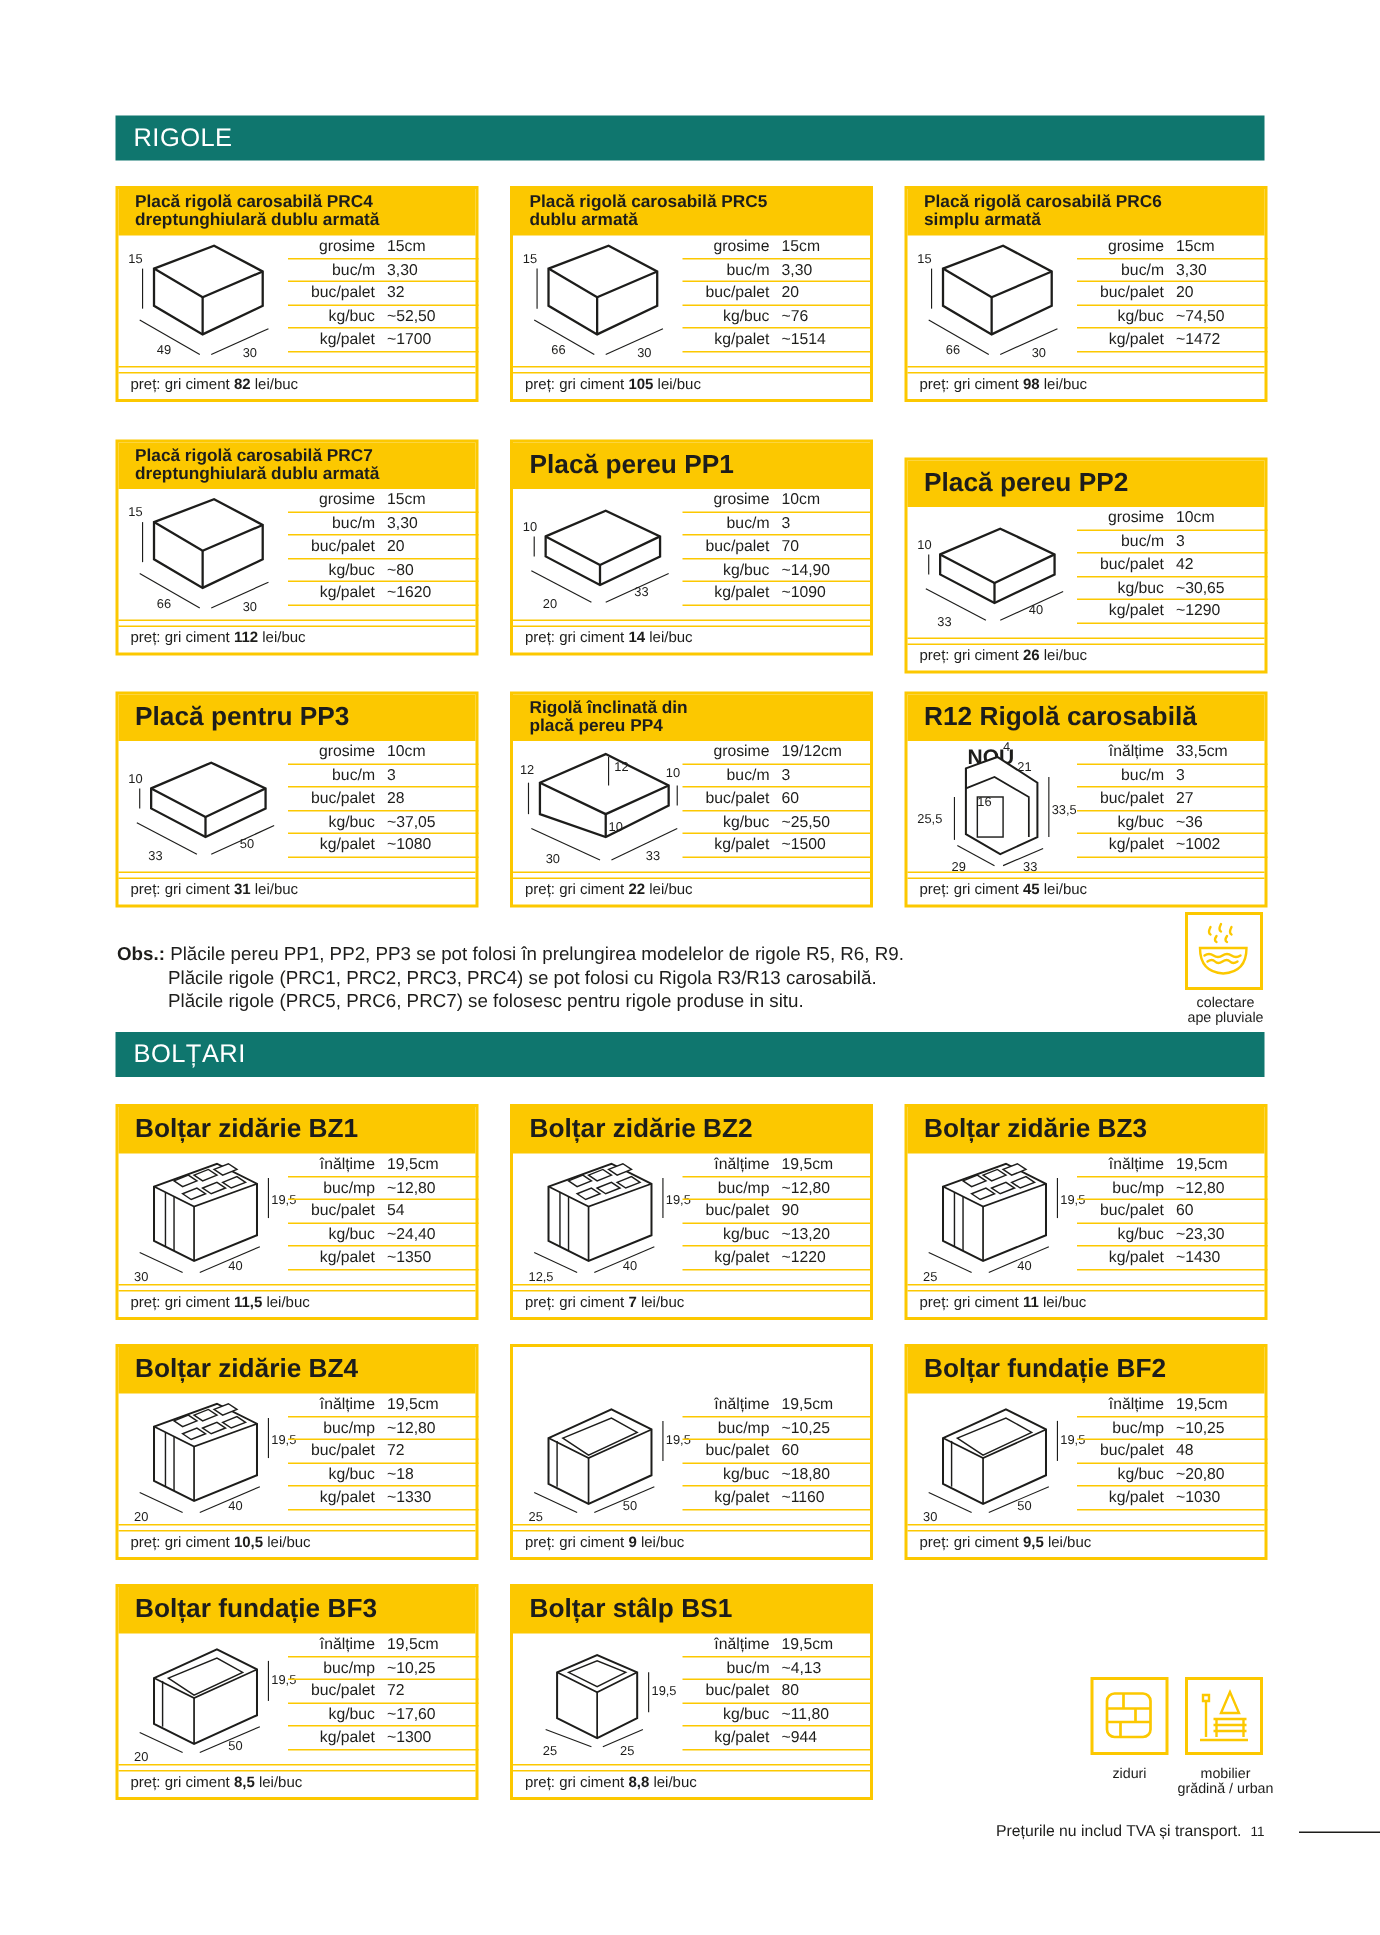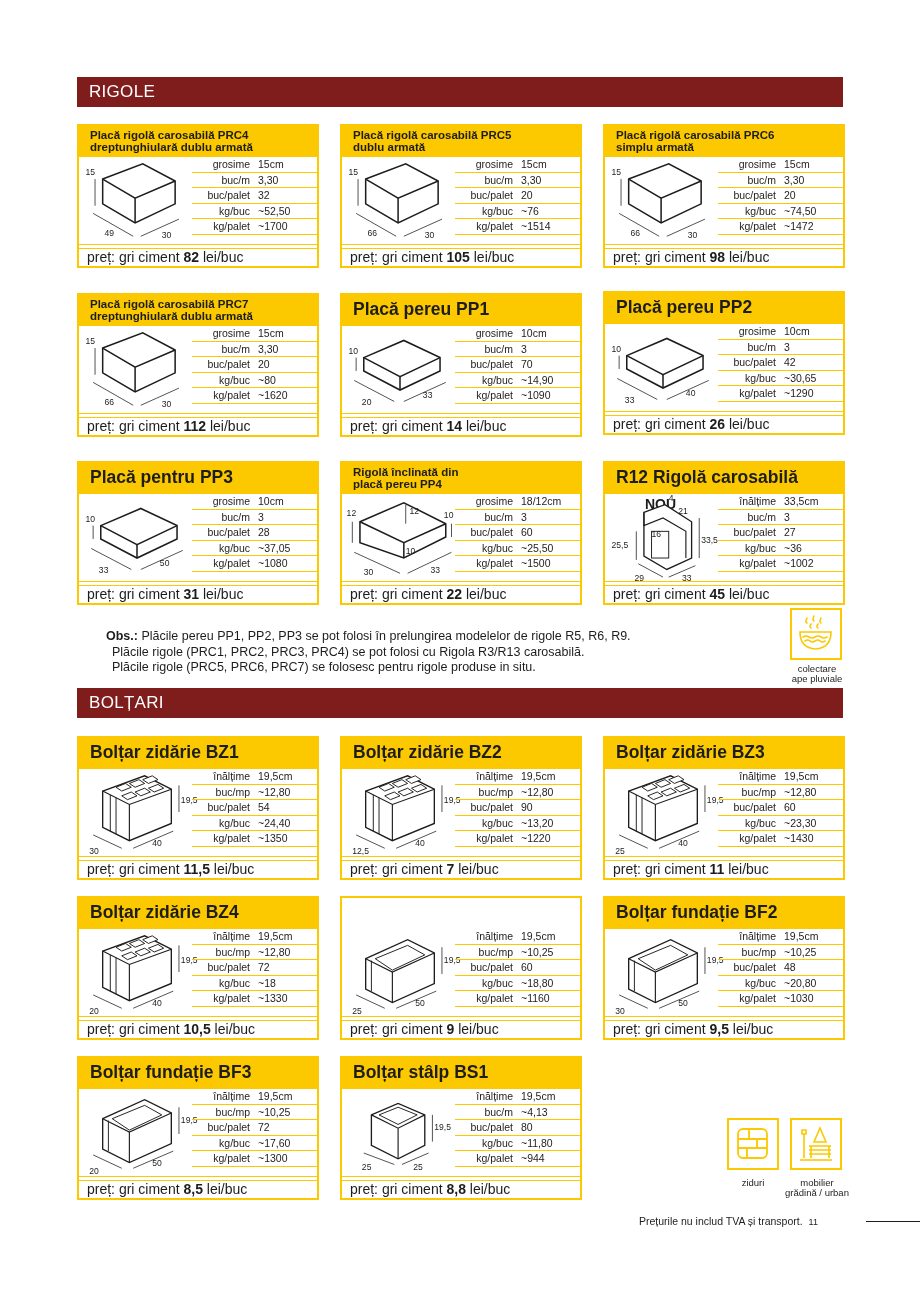--- a/index.html
+++ b/index.html
@@ -1,21 +1,21 @@
 <!DOCTYPE html>
 <html><head>
 <meta charset="utf-8">
 <style>
   * { box-sizing: border-box; margin: 0; padding: 0; }
   html, body { width: 920px; height: 1290px; background: #ffffff; }
   body { position: relative; font-family: "Liberation Sans", sans-serif; color: #1d1d1b; overflow: hidden; }
 
   .section-bar {
     position: absolute; left: 77px; width: 766px; height: 30px;
-    background: #7f1d1d; color: #ffffff;
+    background: #0f766e; color: #ffffff;
     font-size: 17px; line-height: 30px; padding-left: 12px; letter-spacing: 0.3px;
   }
 
   .card {
     position: absolute; width: 242px; height: 144px;
     border: 2px solid #fcc800; background: #ffffff;
   }
   .card .head {
     position: absolute; left: 0; top: 0; right: 0; height: 31px;
     background: #fcc800; padding: 2px 0 0 11px;
@@ -33,41 +33,41 @@
   .card .spec .row {
     height: 15.5px; border-bottom: 1px solid #fcc800;
     display: flex; font-size: 10.5px; line-height: 15px;
   }
   .card .spec .row .k { width: 64px; text-align: right; padding-right: 6px; }
   .card .spec .row .v { flex: 1; padding-left: 2px; }
 
   .card .footline { position: absolute; left: 0; right: 0; bottom: 21px; border-top: 1px solid #fcc800; }
   .card .footline2 { position: absolute; left: 0; right: 0; bottom: 17px; border-top: 1px solid #fcc800; }
   .card .price {
-    position: absolute; left: 8px; bottom: 2px; font-size: 14px; line-height: 14px;
+    position: absolute; left: 8px; bottom: 2px; font-size: 10px; line-height: 14px;
   }
   .card .price b { font-weight: bold; }
 
   .card svg.draw { position: absolute; left: 4px; top: 34px; width: 108px; height: 82px; overflow: visible; }
   .card svg.draw text { font-family: "Liberation Sans", sans-serif; font-size: 9px; fill: #1d1d1b; }
 
   .obs {
     position: absolute; left: 78px; top: 629px; width: 640px;
     font-size: 12.5px; line-height: 15.5px;
   }
   .obs .lbl { font-weight: bold; }
   .obs .ln { display: block; padding-left: 34px; }
-  .obs .ln.first { padding-left: 0; margin-left: 28px; }
+  .obs .ln.first { padding-left: 0; }
 
   .iconbox {
     position: absolute; width: 52px; height: 52px; border: 2.5px solid #fcc800; background: #fff;
   }
   .iconcap { position: absolute; font-size: 9.5px; line-height: 10px; text-align: center; color: #1d1d1b; }
 
-  .footer-note { position: absolute; left: 639px; top: 1214px; font-size: 10.5px; line-height: 14px; }
+  .footer-note { position: absolute; left: 664px; top: 1214px; font-size: 10.5px; line-height: 14px; }
   .footer-note .pg { font-size: 9px; margin-left: 6px; }
   .footer-line { position: absolute; left: 866px; top: 1221px; width: 54px; border-top: 1px solid #1d1d1b; }
 </style>
 </head>
 <body>
 
 <div class="section-bar" style="top:77px;">RIGOLE</div>
 
 <div id="cards">
     <div class="card" style="left: 77px; top: 124px;">
@@ -270,21 +270,21 @@
         </div>
         <div class="row">
           <span class="k">kg/palet</span>
           <span class="v">~1090</span>
         </div>
       </div>
       <div class="footline"></div>
       <div class="footline2"></div>
       <div class="price"><span>preț: gri ciment </span><b>14</b><span> lei/buc</span></div>
     </div>
-    <div class="card" style="left: 603px; top: 291px; text-decoration: underline;">
+    <div class="card" style="left: 603px; top: 305px; text-decoration: underline;">
       <div class="head large"><span>Placă pereu PP2</span></div>
       <svg class="draw" viewBox="0 0 112 86">
         <polygon points="18,30 60,12 98,30 98,44 56,64 18,44" fill="#fff" stroke="#1d1d1b" stroke-width="1.6"></polygon>
         <polyline points="18,30 56,50 98,30" fill="none" stroke="#1d1d1b" stroke-width="1.6"></polyline>
         <line x1="56" y1="50" x2="56" y2="64" stroke="#1d1d1b" stroke-width="1.6"></line>
         <line x1="10" y1="30" x2="10" y2="44" stroke="#1d1d1b" stroke-width="0.8"></line>
         <text x="2" y="26">10</text>
         <line x1="8" y1="54" x2="50" y2="76" stroke="#1d1d1b" stroke-width="0.8"></line>
         <text x="16" y="80">33</text>
         <line x1="60" y1="76" x2="104" y2="56" stroke="#1d1d1b" stroke-width="0.8"></line>
@@ -372,21 +372,21 @@
         <text x="102" y="22">10</text>
         <text x="62" y="60">10</text>
         <line x1="8" y1="58" x2="56" y2="80" stroke="#1d1d1b" stroke-width="0.8"></line>
         <text x="18" y="82">30</text>
         <line x1="64" y1="80" x2="110" y2="58" stroke="#1d1d1b" stroke-width="0.8"></line>
         <text x="88" y="80">33</text>
       </svg>
       <div class="spec">
         <div class="row">
           <span class="k">grosime</span>
-          <span class="v">18/12cm</span>
+          <span class="v">19/12cm</span>
         </div>
         <div class="row">
           <span class="k">buc/m</span>
           <span class="v">3</span>
         </div>
         <div class="row">
           <span class="k">buc/palet</span>
           <span class="v">60</span>
         </div>
         <div class="row">

